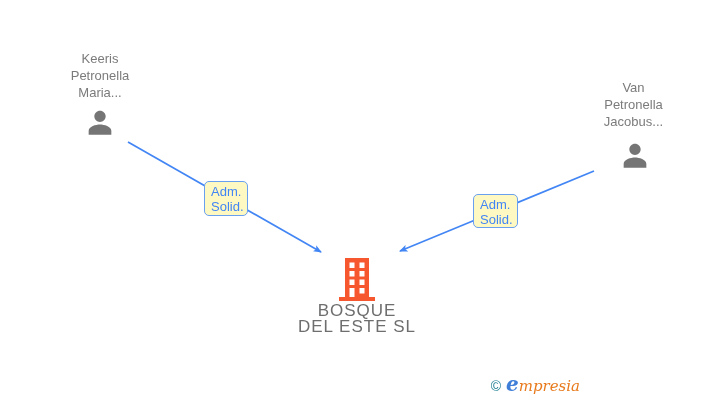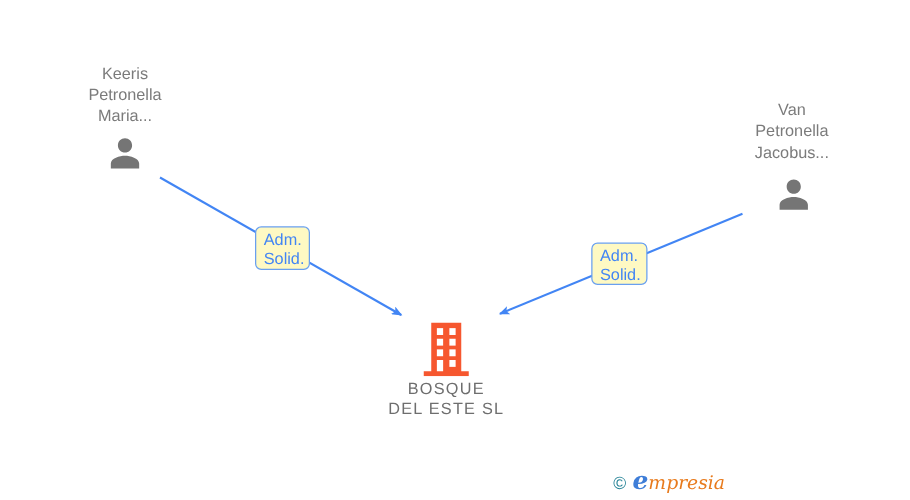--- a/index.html
+++ b/index.html
@@ -22,21 +22,21 @@
   .person-name.left  { left: 55px;  top: 50px; width: 90px; }
   .person-name.right { left: 585px; top: 79px; width: 97px; }
 
   .person-icon { position: absolute; width: 34px; height: 34px; cursor: pointer; }
   .person-icon.left  { left: 83px;  top: 105px; }
   .person-icon.right { left: 618px; top: 138px; }
 
   .company-icon { position: absolute; left: 337px; top: 258px; width: 40px; height: 43px; cursor: pointer; }
   .company-name {
     position: absolute; left: 287px; top: 303px; width: 140px;
-    font-size: 13px; line-height: 16px; letter-spacing: 1px;
+    font-size: 17px; line-height: 16px; letter-spacing: 1px;
     color: var(--company-text-gray, #6e6e6e);
     text-align: center; white-space: pre-line;
   }
 
   .edge-label {
     position: absolute;
     background: #fef9c3;
     border: 1.5px solid var(--label-border-blue, #69a0f0);
     border-radius: 5px;
     color: var(--edge-blue, #4285f4);

